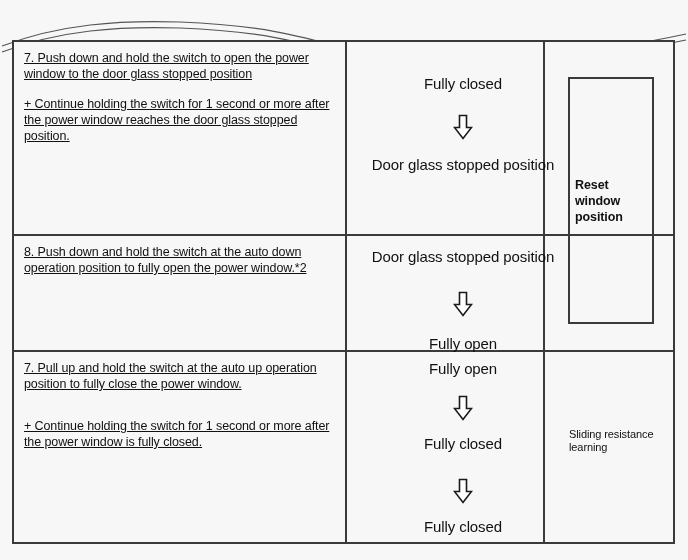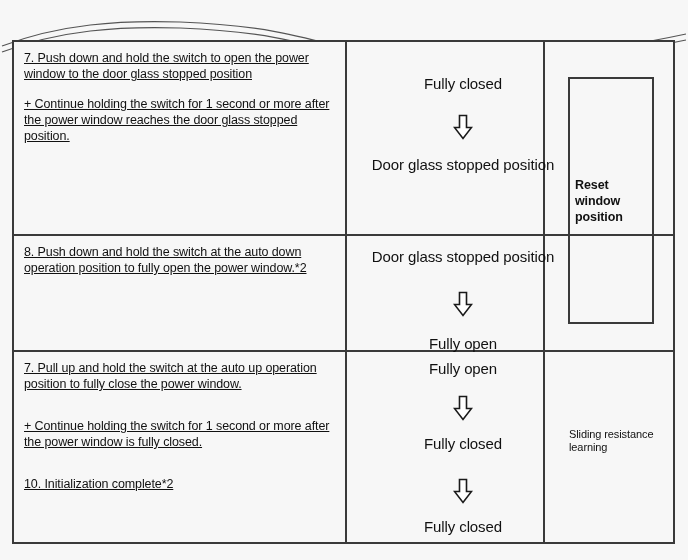--- a/index.html
+++ b/index.html
@@ -222,21 +222,20 @@
         <span class="state-label">Fully open</span>
       </div>
     </div>
 
     <div class="cell c-left" id="cell-step9">
       <div class="step-text">
         <p class="step-para">7. Pull up and hold the switch at the auto up operation position to fully close the power window.</p>
         <div class="step-gap-lg"></div>
         <p class="step-para">+ Continue holding the switch for 1 second or more after the power window is fully closed.</p>
         <div class="step-gap-lg"></div>
-        <p class="step-para">10. Initialization complete*2</p>
       </div>
     </div>
 
     <div class="cell c-mid" id="cell-states3">
       <div class="state-flow">
         <span class="state-label">Fully open</span>
         <div class="sp1"></div>
         <span class="arrow-wrap">
           <svg width="20" height="26" viewBox="0 0 20 26" aria-hidden="true">
             <path d="M6.5,1.5 L13.5,1.5 L13.5,13.5 L18.5,13.5 L10,24.5 L1.5,13.5 L6.5,13.5 Z" fill="#ffffff" stroke="#1a1a1a" stroke-width="1.6" stroke-linejoin="miter"></path>

